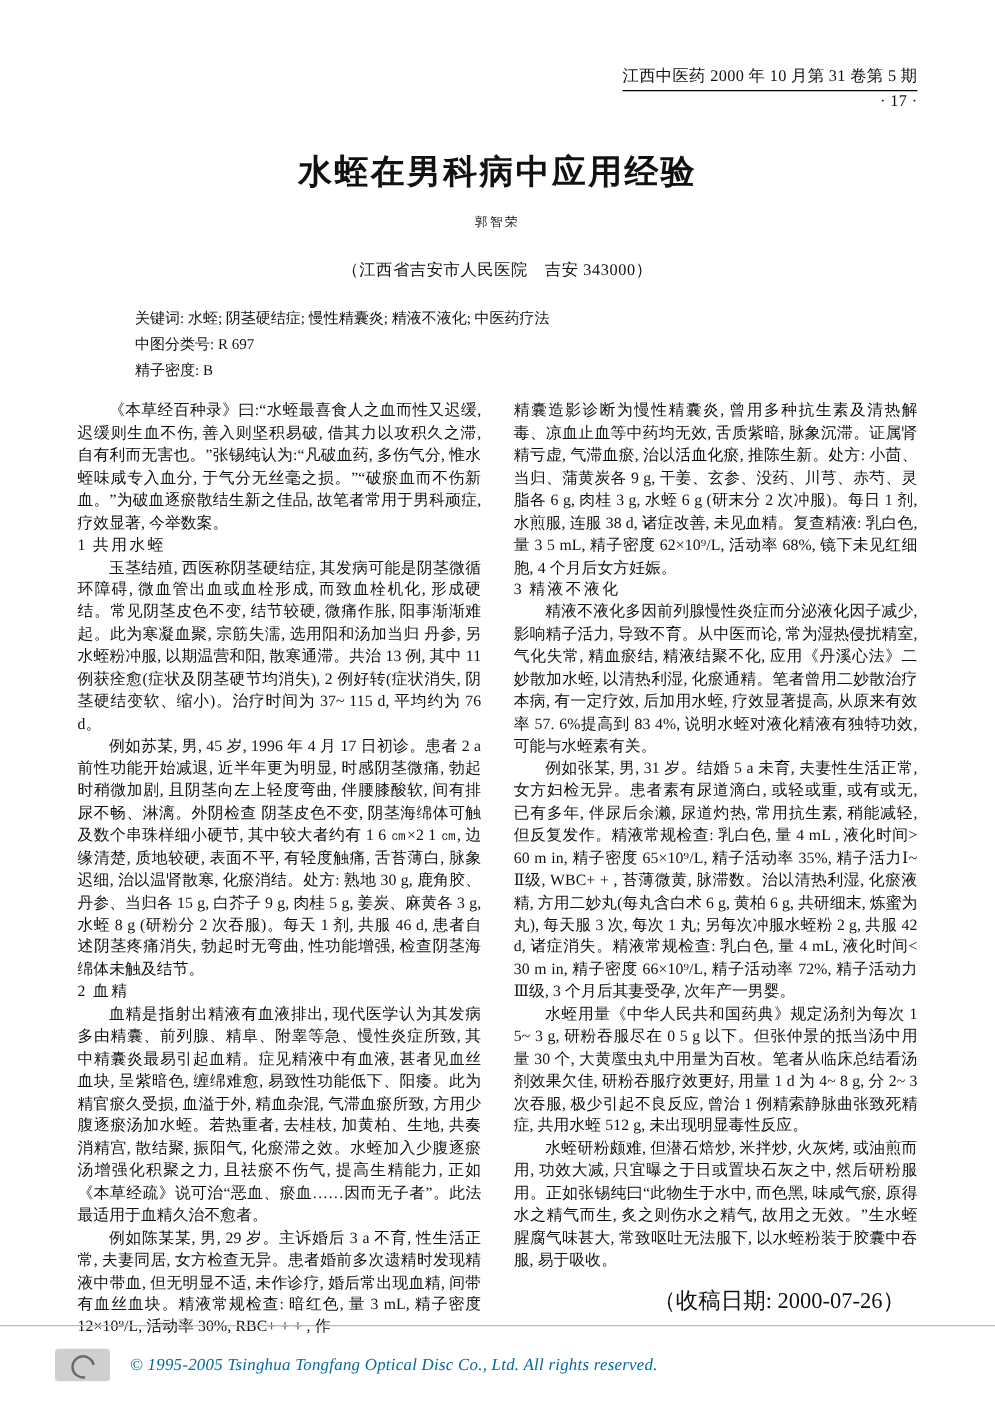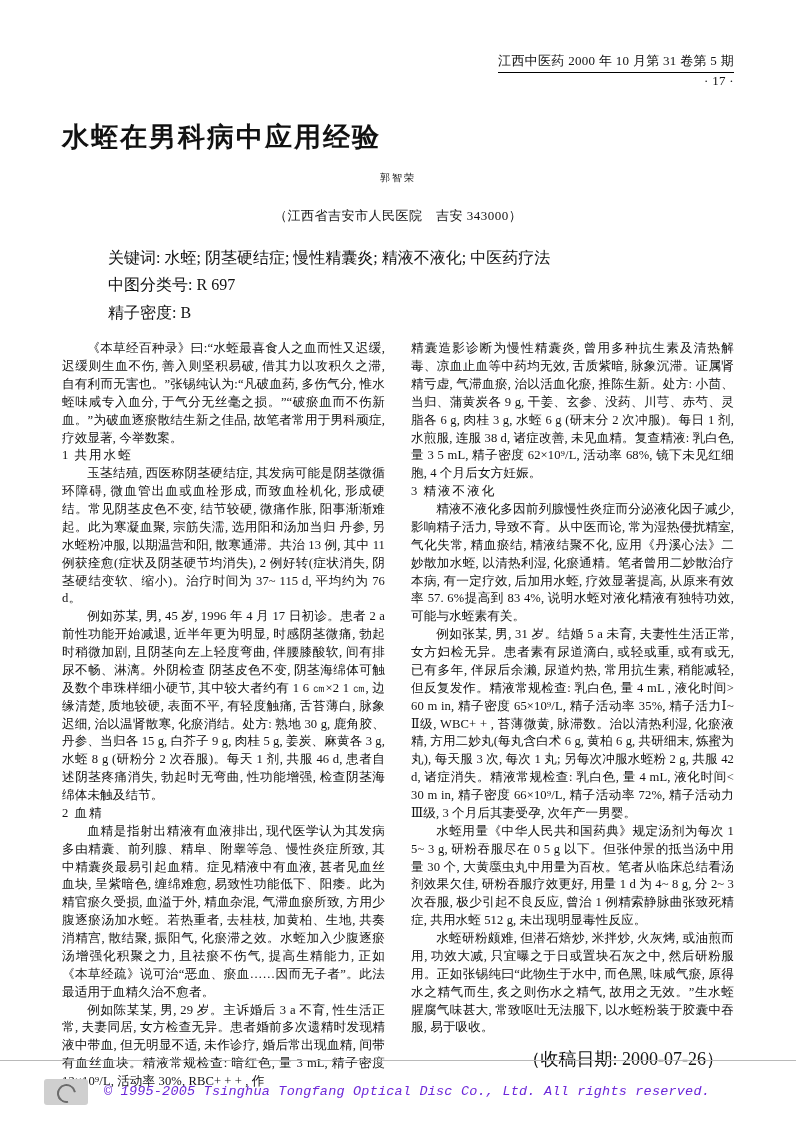--- a/index.html
+++ b/index.html
@@ -36,21 +36,21 @@
     border-bottom: 1px solid #000;
     padding-bottom: 2px;
     font-family: "Liberation Serif", "DejaVu Serif", serif;
   }
   .runhead .pageno {
     font-size: 13px;
     padding-bottom: 2px;
   }
   
   .title {
-    text-align: left;
+    text-align: center;
     font-size: 27px;
     font-weight: bold;
     letter-spacing: 2px;
     margin-top: 26px;
     font-family: "DejaVu Serif", "Liberation Serif", serif;
   }
   .author {
     text-align: center;
     font-size: 10px;
     margin-top: 16px;
@@ -58,21 +58,21 @@
   }
   .affil {
     text-align: center;
     font-size: 13px;
     margin-top: 22px;
     letter-spacing: 0.5px;
   }
   .meta {
     margin-top: 20px;
     padding-left: 46px;
-    font-size: 16px;
+    font-size: 12px;
     line-height: 1.65;
     font-family: Liberation Serif, serif;
   }
   .meta div { margin-bottom: 1px; }
   
   .cols {
     margin-top: 14px;
     display: flex;
     gap: 26px;
     font-size: 12.6px;
@@ -133,24 +133,24 @@
     position: absolute;
     left: 13px; top: 5px;
     width: 15px; height: 15px;
     border: 2px solid #6b6b6b;
     border-radius: 50%;
     border-right-color: transparent;
     transform: rotate(35deg);
   }
   .copyright {
     font-size: 13.5px;
-    color: #6d28d9;
+    color: #0369a1;
     font-style: italic;
     letter-spacing: 0.2px;
-    font-family: Liberation Mono, monospace;
+    font-family: Liberation Serif, serif;
   }
 </style>
 </head>
 <body>
 
 <div class="page">
 
   <div class="runhead">
     <div class="journal">江西中医药 2000 年 10 月第 31 卷第 5 期</div>
     <div class="pageno">· 17 ·</div>

